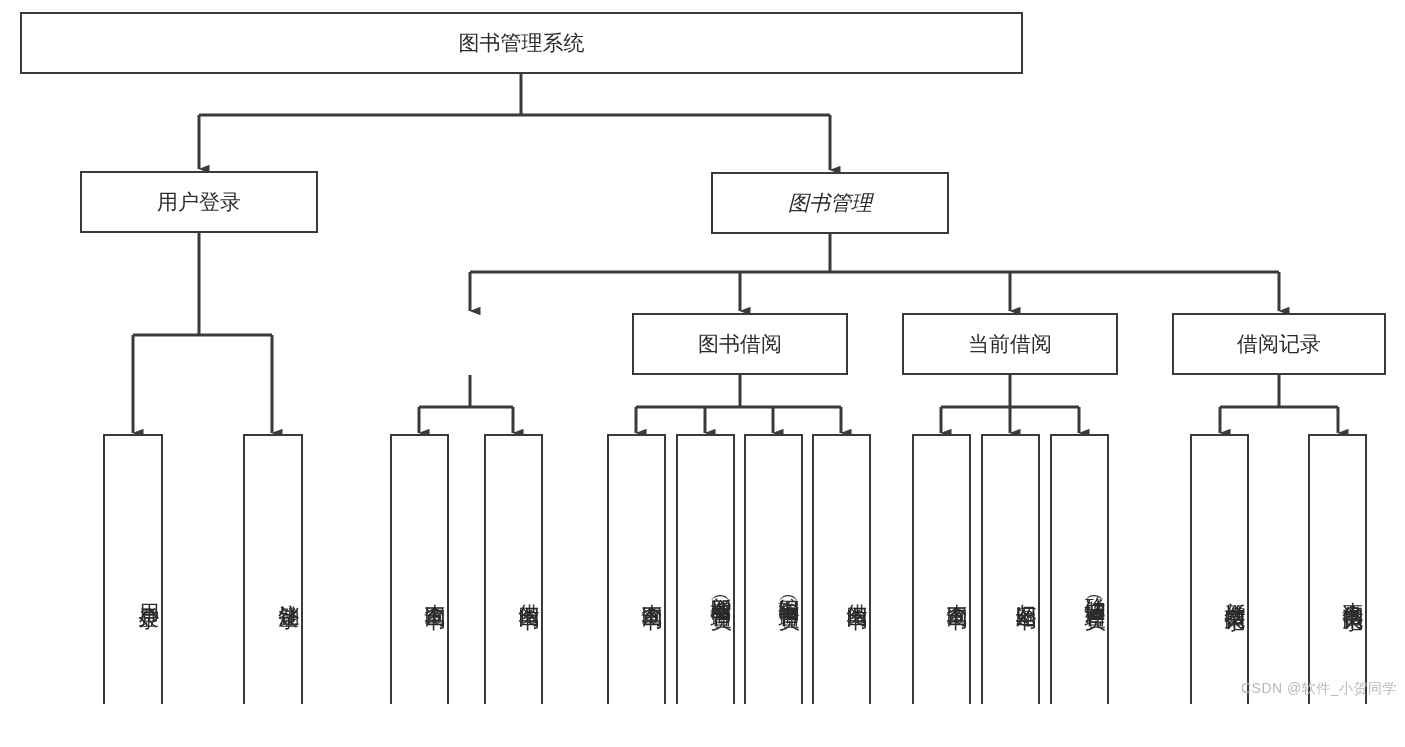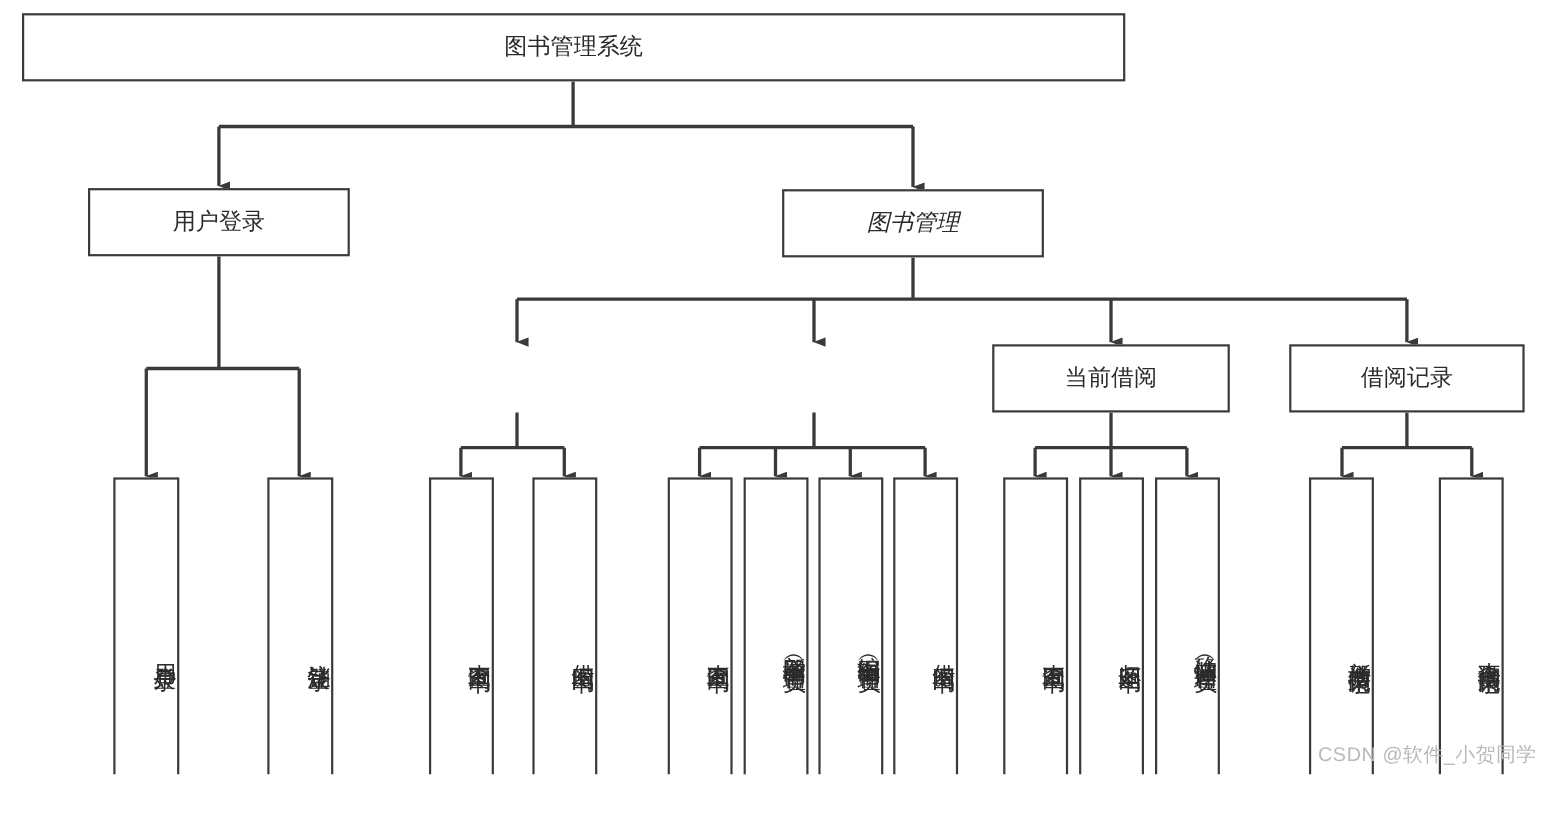--- a/index.html
+++ b/index.html
@@ -47,21 +47,21 @@
     justify-content: center;
     padding-top: 14px;
   }
   .node.v.tall {
     padding-top: 6px;
   }
   .watermark {
     position: absolute;
     right: 8px;
     bottom: 6px;
-    font-size: 18px;
+    font-size: 14px;
     color: #b9b9b9;
     letter-spacing: 0.5px;
     white-space: nowrap;
   }
 </style>
 </head>
 <body>
 
 <div id="canvas">
 
@@ -119,20 +119,23 @@
     <span>图书管理系统</span>
   </div>
 
   <div class="node h" style="left:80px; top:171px; width:238px; height:62px;">
     <span>用户登录</span>
   </div>
   <div class="node h" style="left:711px; top:172px; width:238px; height:62px;font-style:italic;">
     <span>图书管理</span>
   </div>
 
+  <div class="node h" style="left:632px; top:313px; width:216px; height:62px;">
+    <span>图书借阅</span>
+  </div>
   <div class="node h" style="left:1172px; top:313px; width:214px; height:62px;">
     <span>借阅记录</span>
   </div>
   <div class="node h" style="left:902px; top:313px; width:216px; height:62px;">
     <span>当前借阅</span>
   </div>
 
   <div class="node v" style="left:103px; top:434px; width:60px; height:299px;">
     <span>用户登录</span>
   </div>

